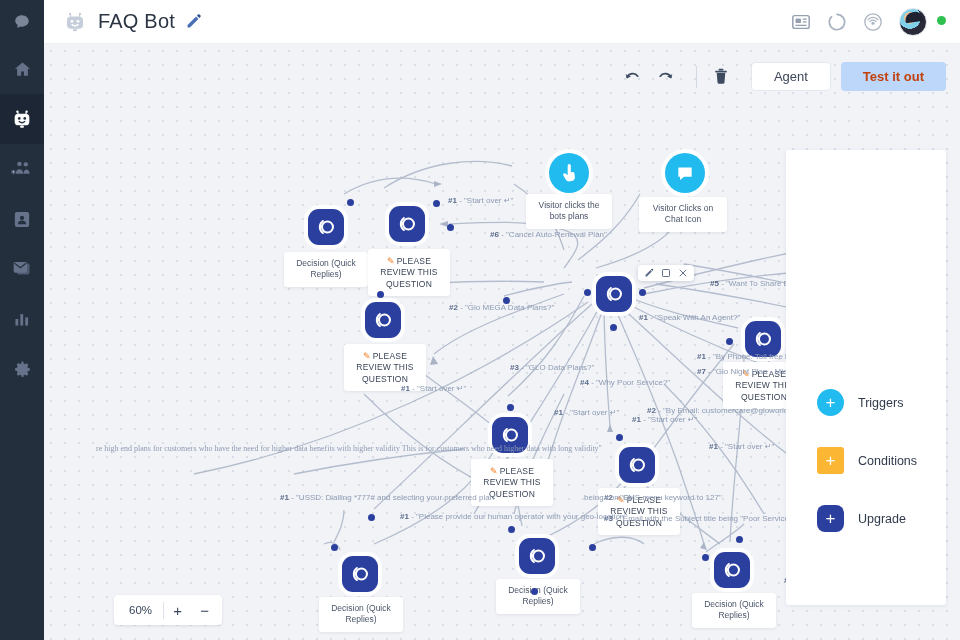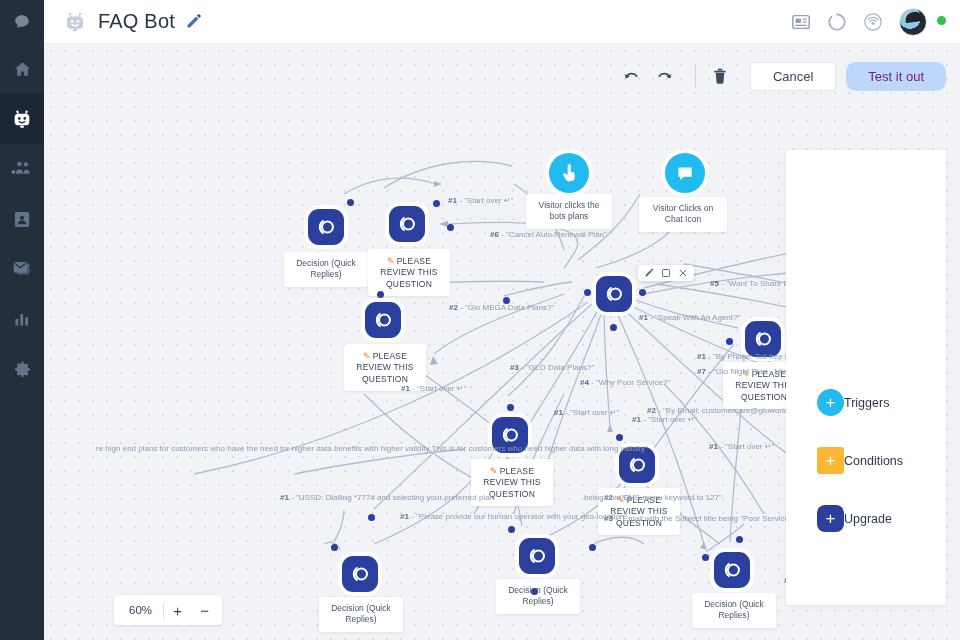--- a/index.html
+++ b/index.html
@@ -108,38 +108,38 @@
     position: absolute; right: 14px; top: 18px; display: flex; align-items: center; gap: 0; z-index: 20;
   }
   .ct-ico { width: 28px; height: 28px; display: flex; align-items: center; justify-content: center; cursor: pointer; margin-right: 6px;}
   .ct-sep { width: 1px; height: 22px; background: #d3d9e3; margin: 0 10px; }
   .btn {
     border-radius: 4px; font-size: 13px; cursor: pointer; border: none;
     font-family: "Liberation Sans", sans-serif; height: 29px; padding: 0 22px;
     margin-left: 10px;
   }
   .btn-cancel { background: #fff; color: #3c4758; border: 1px solid #e3e7ee; }
-  .btn-test { background: #bcd7fa; color: #701a75; font-weight: 400; border-radius: 10px; }
+  .btn-test { background: #bcd7fa; color: #c2410c; font-weight: 700; }
   .btn-save { background: #27ad27; color: #fff; padding: 0 44px; }
 
   
   .rpanel {
     position: absolute; right: 14px; top: 106px; width: 160px; height: 455px;
     background: #fff; border-radius: 3px; box-shadow: 0 1px 4px rgba(40,50,80,.08);
     z-index: 18; padding-top: 232px;
   }
   .rp-row { display: flex; align-items: center; height: 41px; margin-bottom: 17px; padding-left: 31px; cursor: pointer; }
   .rp-badge {
     width: 27px; height: 27px; display: flex; align-items: center; justify-content: center;
     color: #fff; font-size: 17px; line-height: 1; font-weight: 300;
   }
   .rp-badge.trig { background: #22bbef; border-radius: 50%; }
   .rp-badge.cond { background: #fbb733; border-radius: 3px; }
   .rp-badge.act  { background: #2b3f9e; border-radius: 8px; }
-  .rp-text { font-size: 12.5px; color: #2f3a4b; }
+  .rp-text { margin-left: 14px; font-size: 12.5px; color: #2f3a4b; }
 
   
   .btoolbar { position: absolute; left: 70px; bottom: 15px; display: flex; gap: 14px; z-index: 22; }
   .zoombox {
     background: #fff; border-radius: 4px; height: 30px; display: flex; align-items: center;
     box-shadow: 0 1px 3px rgba(40,50,80,.12); padding: 0 4px;
   }
   .zoom-val { font-size: 11.5px; color: #39455a; padding: 0 11px; }
   .zoom-sep { width: 1px; height: 17px; background: #dde2ea; }
   .zoom-btn { width: 27px; height: 30px; display:flex; align-items:center; justify-content:center; font-size: 15px; color: #39455a; cursor: pointer; }
@@ -468,21 +468,21 @@
           <div class="elabel" style="left: 510px; top: 364px;"><b>#1</b> - "Start over ↵"</div>
           <div class="elabel" style="left: 603px; top: 362px;"><b>#2</b> - "By Email: customercare@gloworld.com, corp</div>
           <div class="elabel" style="left: 588px; top: 371px;"><b>#1</b> - "Start over ↵"</div>
           <div class="elabel" style="left: 665px; top: 398px;"><b>#1</b> - "Start over ↵"</div>
           <div class="elabel" style="left: 357px; top: 340px;"><b>#1</b> - "Start over ↵"</div>
           <div class="elabel" style="left: 236px; top: 449px;"><b>#1</b> - "USSD: Dialling *777# and selecting your preferred plan"</div>
           <div class="elabel" style="left: 356px; top: 468px;"><b>#1</b> - "Please provide our human operator with your geo-location"</div>
           <div class="elabel" style="left: 560px; top: 449px;"><b>#2</b> - "SMS menu keyword to 127"</div>
           <div class="elabel" style="left: 560px; top: 470px;"><b>#3</b> - "Email with the Subject title being "Poor Service""</div>
           <div class="elabel" style="left: 740px; top: 532px;"><b>#1</b> - "It will not be lost"</div>
-          <div class="elabel" style="left: 52px; top: 400px;">re high end plans for customers who have the need for higher data benefits with higher validity This is for customers who need higher data with long validity"</div>
+          <div class="elabel" style="left: 52px; top: 400px; font-family: Liberation Serif, serif;">re high end plans for customers who have the need for higher data benefits with higher validity This is for customers who need higher data with long validity"</div>
           <div class="elabel" style="left: 540px; top: 449px;">being.com Or</div>
         </div>
 
       <div class="mini-toolbar" style="left:594px; top:221px;">
         <span>
           <svg width="10" height="10" viewBox="0 0 20 20">
               <path fill="#5b6a86" d="M3 14.2 13 4.2l2.8 2.8L5.8 17H3z"></path>
               <path fill="#3f4e6c" d="M14 3.2 16.8 6l1.3-1.3a1.4 1.4 0 0 0 0-2l-.8-.8a1.4 1.4 0 0 0-2 0z"></path>
             </svg>
         </span>
@@ -513,21 +513,21 @@
           </svg>
       </span>
       <div class="ct-sep"></div>
       <span class="ct-ico">
         <svg width="16" height="17" viewBox="0 0 20 22">
           <rect x="7" y="1" width="6" height="2.2" rx=".7" fill="#3d4a60"></rect>
           <rect x="2.5" y="3.6" width="15" height="2.2" rx=".8" fill="#3d4a60"></rect>
           <path d="M4.5 6.6h11l-1 12.2a1.6 1.6 0 0 1-1.6 1.5H7.1a1.6 1.6 0 0 1-1.6-1.5z" fill="#3d4a60"></path>
         </svg>
       </span>
-      <button class="btn btn-cancel">Cancel</button>
+      <button class="btn btn-cancel">Agent</button>
       <button class="btn btn-test">Test it out</button>
     </div>
 
     <aside class="rpanel">
       <div class="rp-row">
         <span class="rp-badge trig">+</span>
         <span class="rp-text">Triggers</span>
       </div>
       <div class="rp-row">
         <span class="rp-badge cond">+</span>

